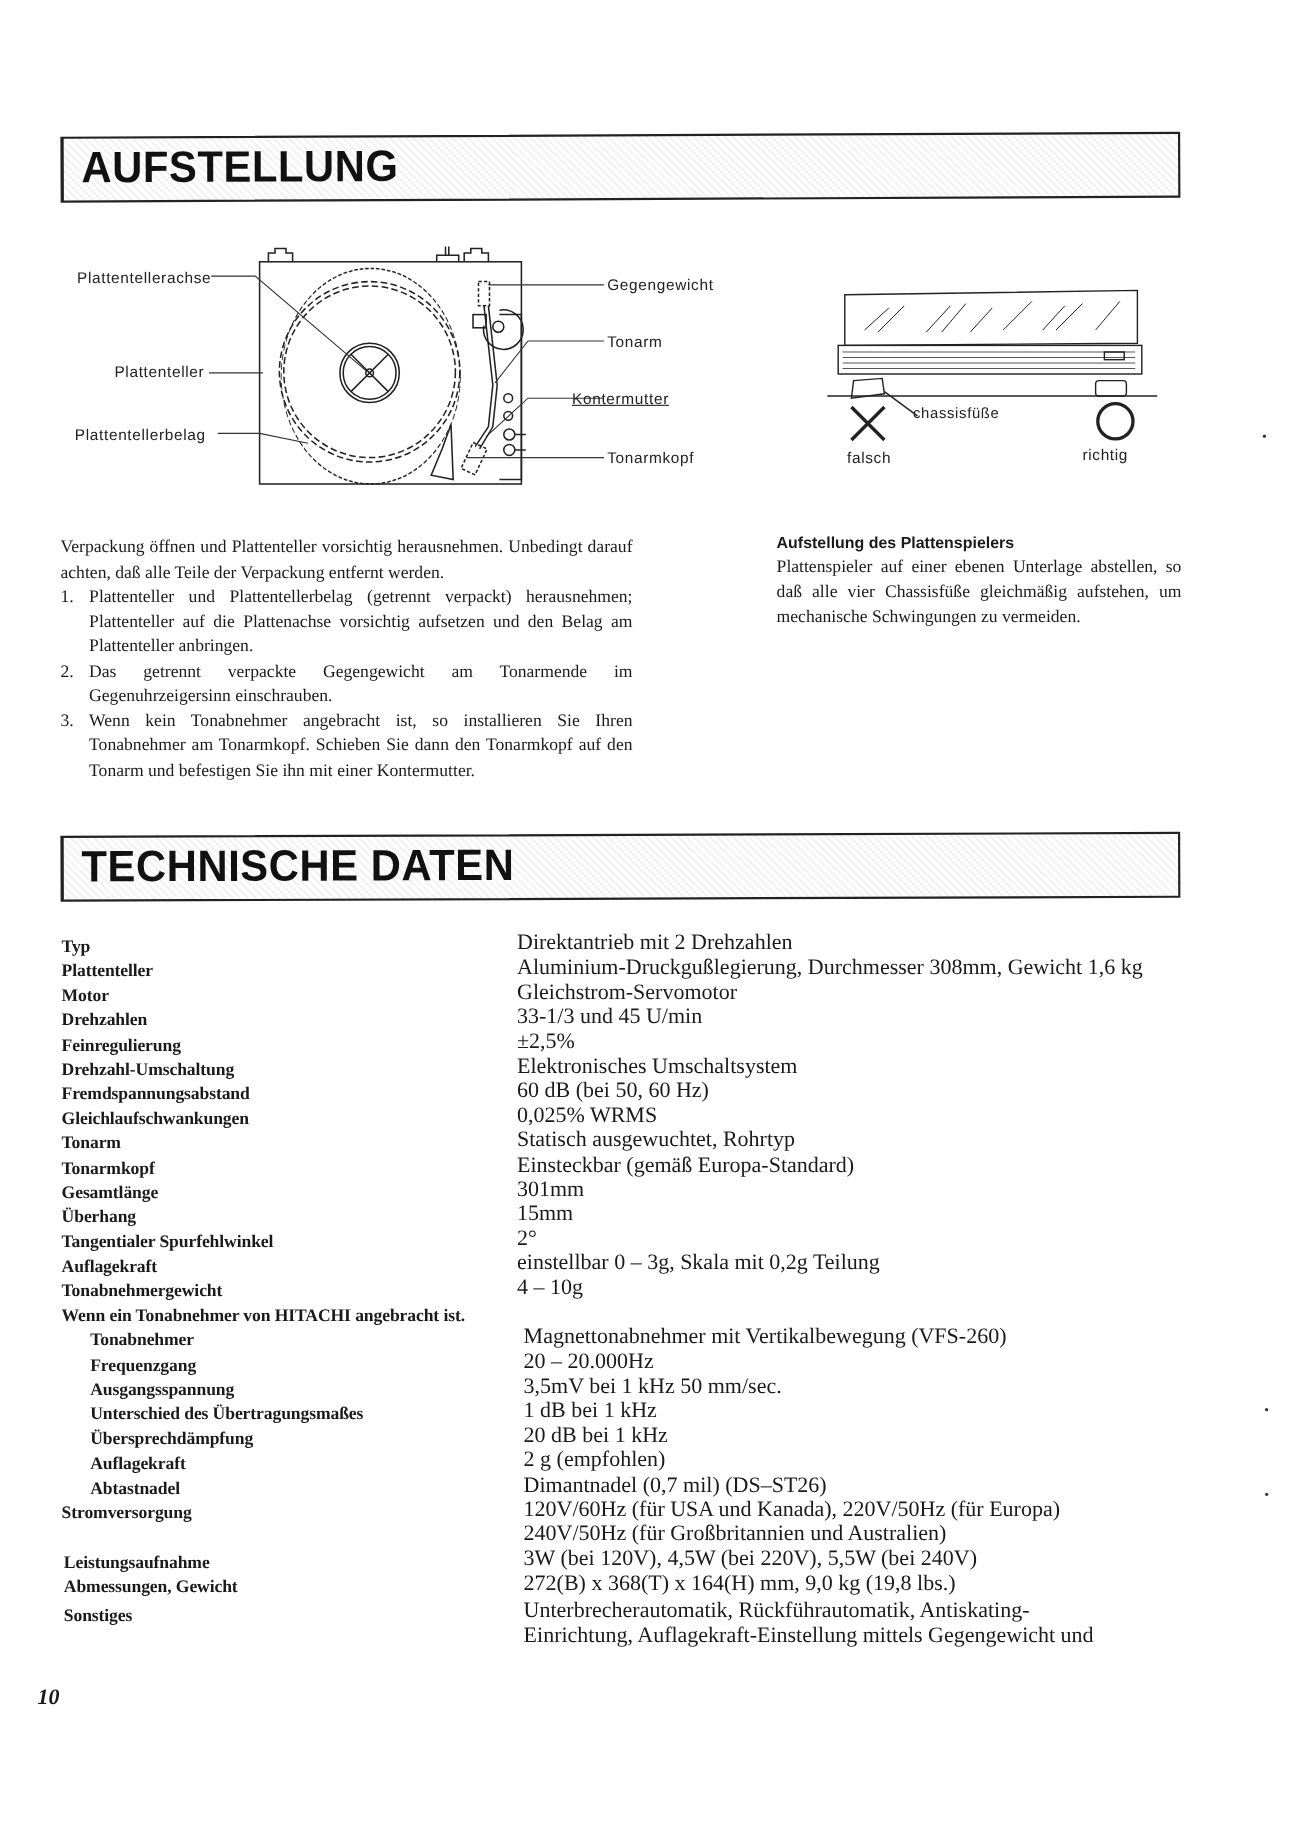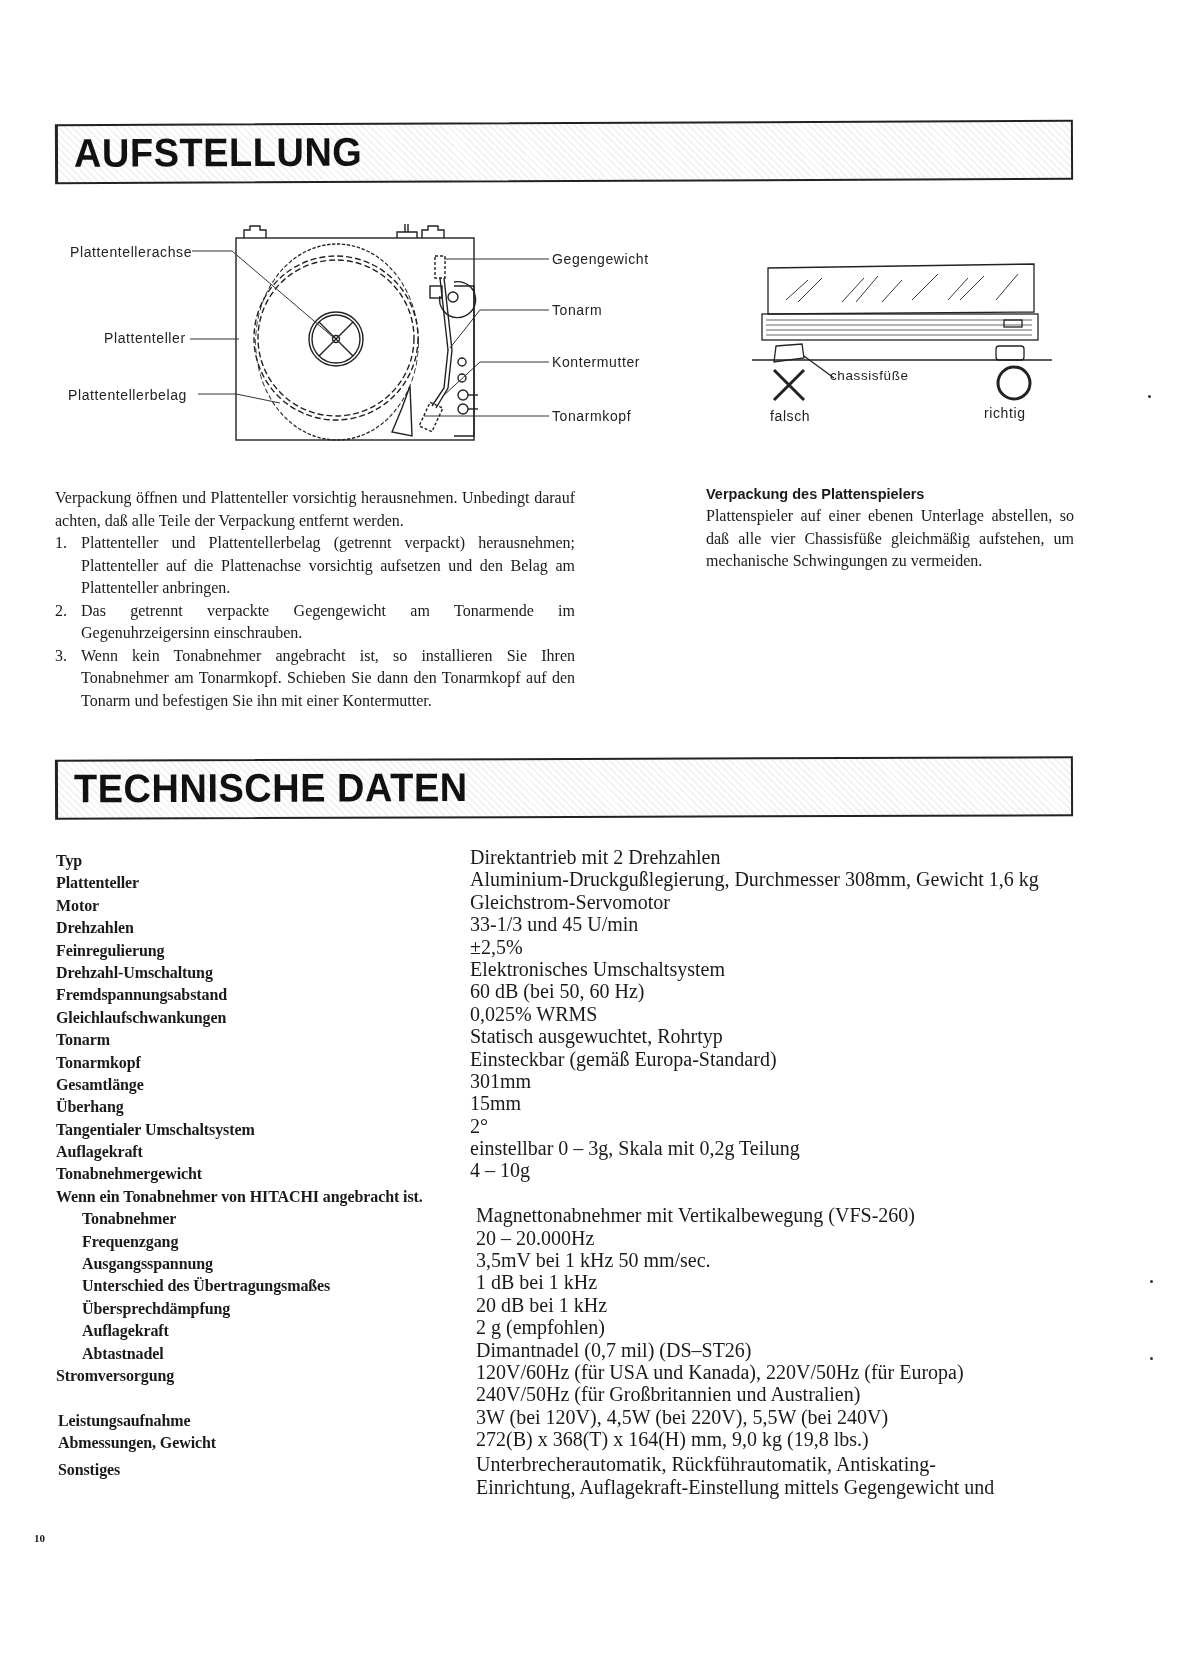--- a/index.html
+++ b/index.html
@@ -46,21 +46,21 @@
     .spec-row { position: relative; height: 22.4px; }
     .spec-label {
       position: absolute; left: 0; top: 0; font-weight: bold; font-size: 16px;
       white-space: nowrap; letter-spacing: -0.1px;
     }
     .spec-label.indent { left: 26px; }
     .spec-value { position: absolute; left: 414px; top: 0; font-size: 20px; white-space: nowrap; }
     .spec-value.indent { left: 420px; }
 
     .page-number {
-      position: absolute; left: 34px; top: 1532px; font-weight: bold; font-size: 11px;
+      position: absolute; left: 34px; top: 1532px; font-weight: bold; font-size: 20px; font-style: italic;
     }
     .margin-dot { position: absolute; width: 3px; height: 3px; background: #333; border-radius: 50%; }
   </style>
 </head>
 <body>
 
 <div class="section-banner" id="banner-aufstellung">
   <span class="title">AUFSTELLUNG</span>
 </div>
 
@@ -113,21 +113,21 @@
       <path d="M537 110 H468 L438 148"></path>
       <path d="M537 162 H468 L430 197"></path>
       <path d="M537 216 H412"></path>
     </g>
   </svg>
   <span class="diag-label" style="left:58px;top:44px;">Plattentellerachse</span>
   <span class="diag-label" style="left:92px;top:130px;">Plattenteller</span>
   <span class="diag-label" style="left:56px;top:187px;">Plattentellerbelag</span>
   <span class="diag-label" style="left:540px;top:51px;">Gegengewicht</span>
   <span class="diag-label" style="left:540px;top:102px;">Tonarm</span>
-  <span class="diag-label" style="left:540px;top:154px;">Kontermutter</span>
+  <span class="diag-label" style="left:508px;top:154px;text-decoration:underline;">Kontermutter</span>
   <span class="diag-label" style="left:540px;top:208px;">Tonarmkopf</span>
 </div>
 
 <div class="diagram" style="left:740px;top:250px;width:320px;height:190px;">
   <svg width="320" height="190" viewBox="0 0 320 190">
     <g fill="none" stroke="#222" stroke-width="1.3">
 
       <path d="M16 18 L282 14 L282 62 L16 64 Z"></path>
       <g stroke-width="0.9">
         <path d="M34 50 L56 30"></path>
@@ -178,21 +178,21 @@
       <span>Das getrennt verpackte Gegengewicht am Tonarmende im Gegenuhrzeigersinn einschrauben.</span>
     </li>
     <li>
       <span class="num">3.</span>
       <span>Wenn kein Tonabnehmer angebracht ist, so installieren Sie Ihren Tonabnehmer am Tonarmkopf.  Schieben Sie dann den Tonarmkopf auf den Tonarm und befestigen Sie ihn mit einer Kontermutter.</span>
     </li>
   </ol>
 </div>
 
 <div class="body-text side">
-  <div class="side-heading">Verpackung des Plattenspielers</div>
+  <div class="side-heading">Aufstellung des Plattenspielers</div>
   <div>Plattenspieler auf einer ebenen Unterlage abstellen, so daß alle vier Chassisfüße gleichmäßig aufstehen, um mechanische Schwingungen zu vermeiden.</div>
 </div>
 
 <div class="section-banner" id="banner-technische">
   <span class="title">TECHNISCHE DATEN</span>
 </div>
 
 <div class="spec-table">
   <div class="spec-row">
       <span class="spec-label">Typ</span>
@@ -236,21 +236,21 @@
     </div>
   <div class="spec-row">
       <span class="spec-label">Gesamtlänge</span>
       <span class="spec-value" style="top:-6px">301mm</span>
     </div>
   <div class="spec-row">
       <span class="spec-label">Überhang</span>
       <span class="spec-value" style="top:-6px">15mm</span>
     </div>
   <div class="spec-row">
-      <span class="spec-label">Tangentialer Umschaltsystem</span>
+      <span class="spec-label">Tangentialer Spurfehlwinkel</span>
       <span class="spec-value" style="top:-6px">2°</span>
     </div>
   <div class="spec-row">
       <span class="spec-label">Auflagekraft</span>
       <span class="spec-value" style="top:-6px">einstellbar 0 – 3g, Skala mit 0,2g Teilung</span>
     </div>
   <div class="spec-row">
       <span class="spec-label">Tonabnehmergewicht</span>
       <span class="spec-value" style="top:-6px">4 – 10g</span>
     </div>

